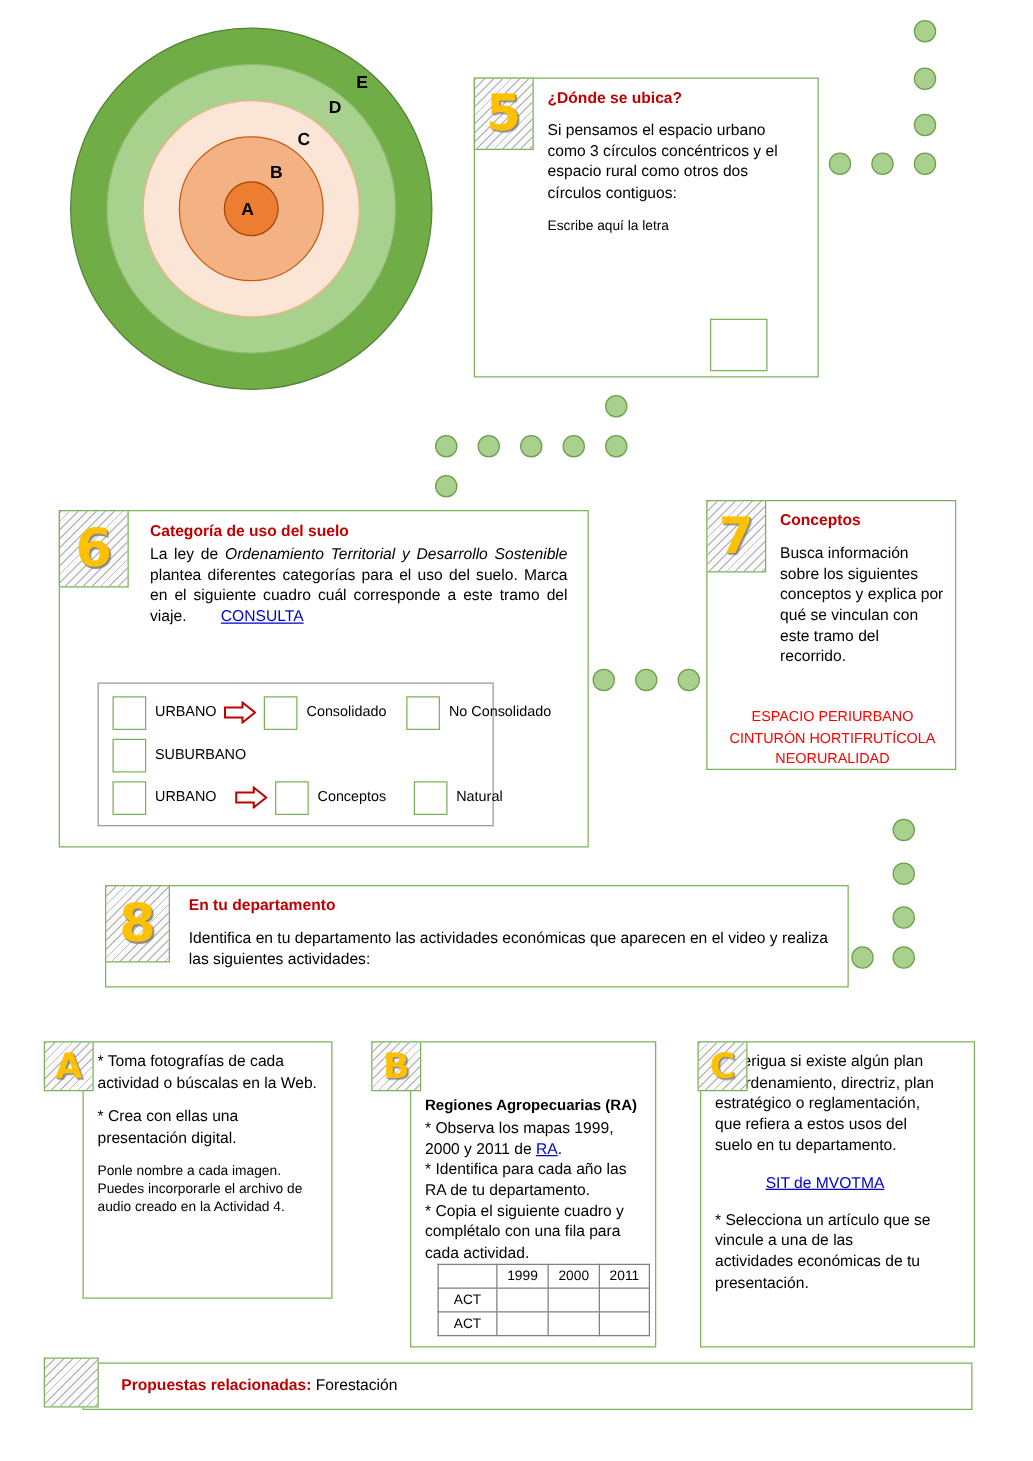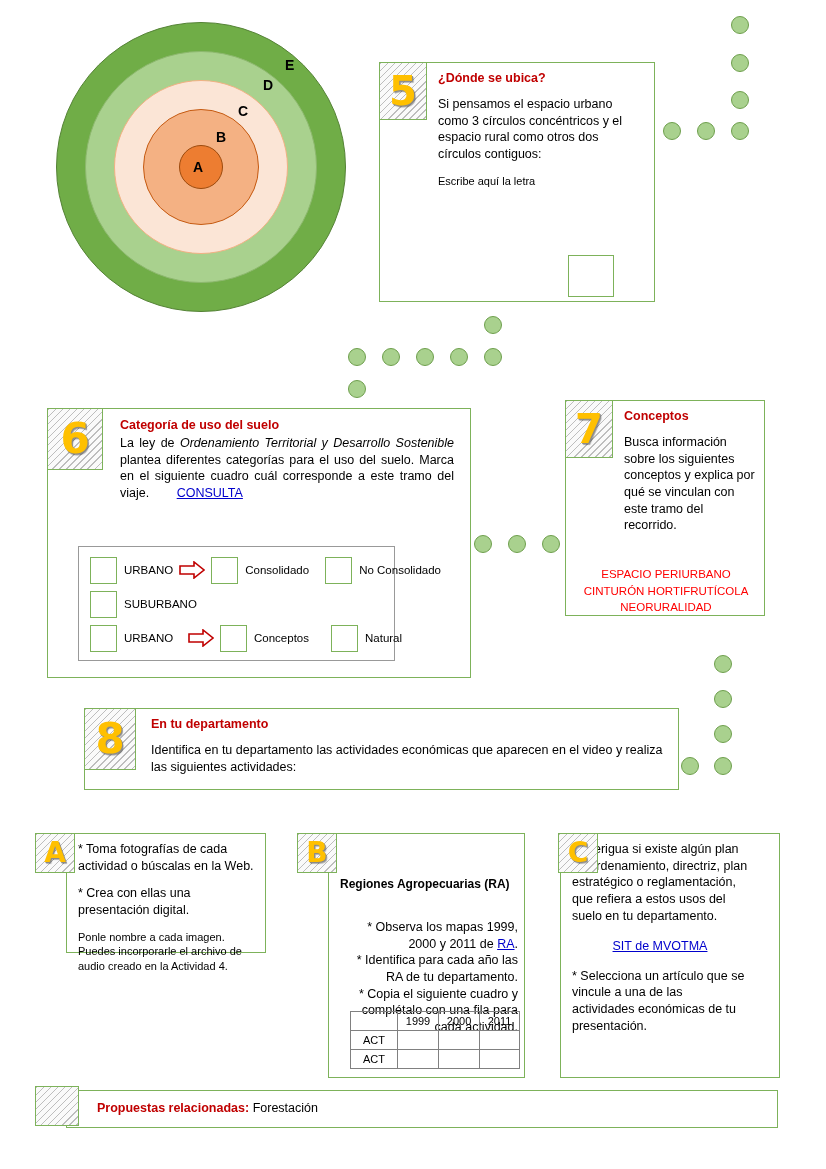--- a/index.html
+++ b/index.html
@@ -95,21 +95,21 @@
   
   .lbox{position:absolute;border:1px solid #7DB25A;background:#fff;box-sizing:border-box;}
   .lbadge{position:absolute;box-sizing:border-box;border:1px solid #7DB25A;
     background-color:#fafafa;
     background-image:repeating-linear-gradient(135deg,
         rgba(140,140,140,.55) 0 1px, rgba(0,0,0,0) 1px 5px);
     display:flex;align-items:center;justify-content:center;width:40px;height:40px;}
   .lbadge span{font-family:"DejaVu Sans",sans-serif;font-weight:bold;font-size:28px;color:#FFC000;
     text-shadow:1px 1px 0 #8a8a8a, 1.6px 1.6px 1px rgba(0,0,0,.3);line-height:1;}
 
-  #boxA{left:66px;top:833px;width:200px;height:120px;}
+  #boxA{left:66px;top:833px;width:200px;height:206px;}
   #badgeA{left:35px;top:833px;}
   #boxA .inner{position:absolute;left:11px;top:7px;width:180px;}
 
   #boxB{left:328px;top:833px;width:197px;height:245px;}
   #badgeB{left:297px;top:833px;}
   #boxB .inner{position:absolute;left:11px;top:7px;width:178px;}
 
   #boxC{left:560px;top:833px;width:220px;height:245px;}
   #badgeC{left:558px;top:833px;}
   #boxC .inner{position:absolute;left:11px;top:7px;width:176px;}
@@ -257,21 +257,21 @@
     <p class="smalltxt">Ponle nombre a cada imagen. Puedes incorporarle el archivo de audio creado en la Actividad 4.</p>
   </div>
 </div>
 <div id="badgeA" class="lbadge">
   <span>A</span>
 </div>
 
 <div id="boxB" class="lbox">
   <div class="inner">
     <div style="font-size:12px;font-weight:bold;margin-top:36px;">Regiones Agropecuarias (RA)</div>
-    <div class="bodytxt" style="margin-top:28px;text-align:right;">
+    <div class="bodytxt" style="margin-top:3px;">
       <span>* Observa los mapas 1999, 2000 y 2011 de </span><a href="#" class="lnk">RA</a><span>.</span><br>
       <span>* Identifica para cada año las RA de tu departamento.</span><br>
       <span>* Copia el siguiente cuadro y complétalo con una fila para cada actividad.</span>
     </div>
   </div>
 </div>
 <div id="badgeB" class="lbadge">
   <span>B</span>
 </div>
 

